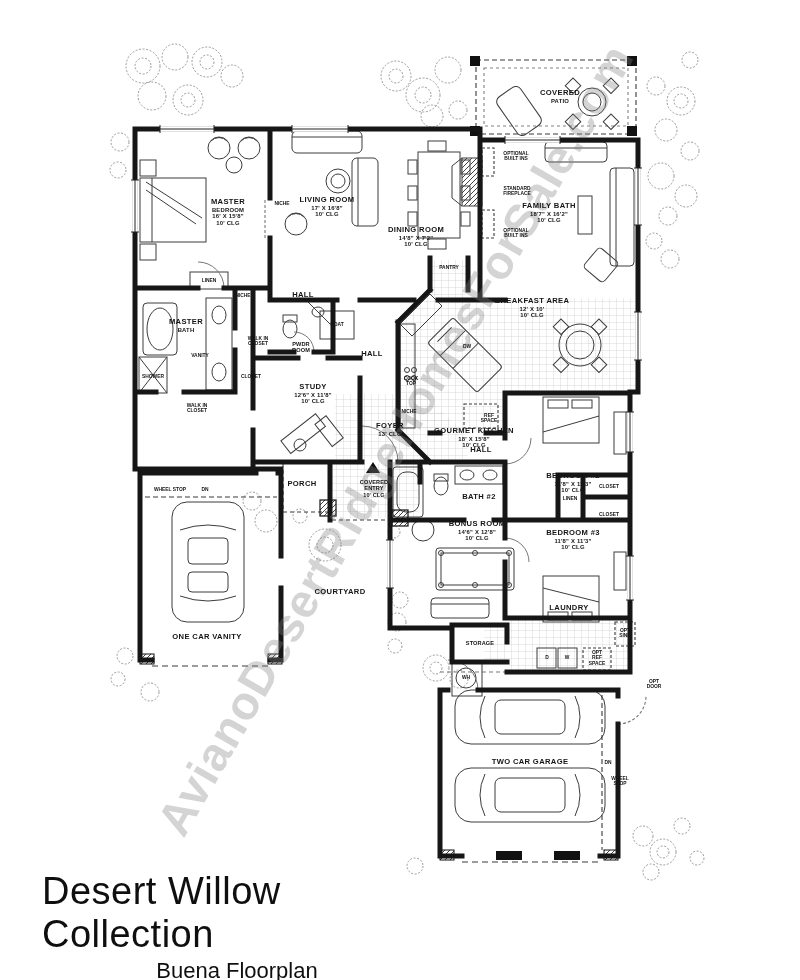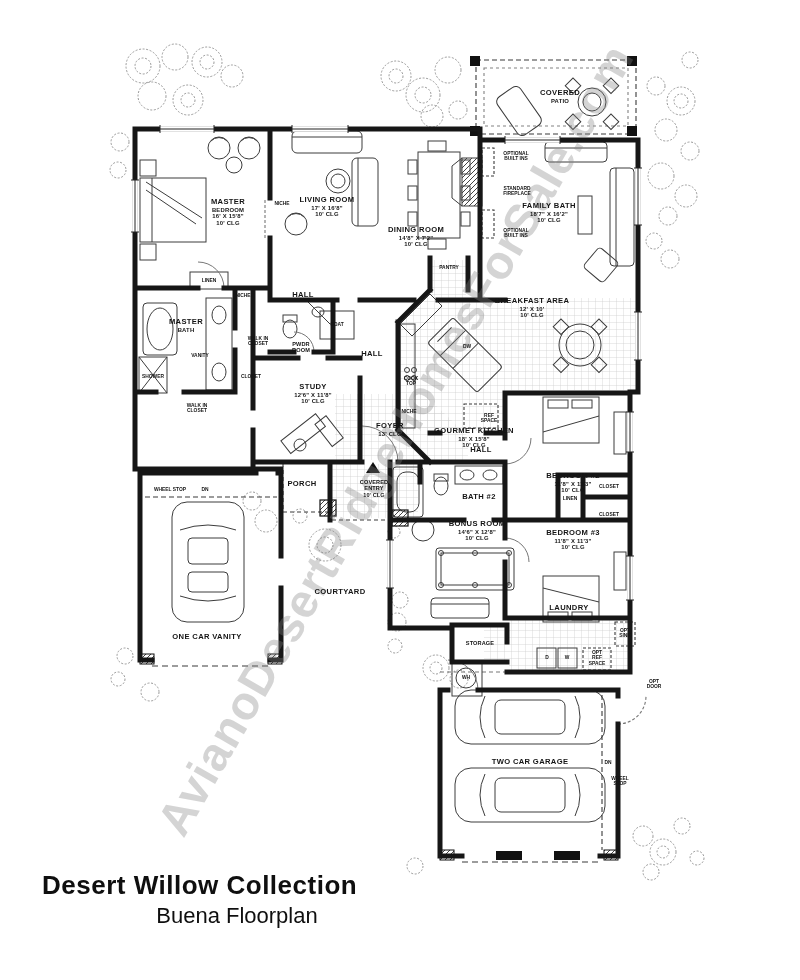--- a/index.html
+++ b/index.html
@@ -11,21 +11,21 @@
     color:rgba(130,130,130,0.34);transform:rotate(-60deg);white-space:nowrap;
     pointer-events:none;font-family:"Liberation Sans",sans-serif;}
   #labels{position:absolute;left:0;top:0;width:694px;height:980px;z-index:3;}
   .plan-label{position:absolute;transform:translate(-50%,-50%);text-align:center;
     color:#141414;line-height:1.12;white-space:nowrap;}
   .plan-label .l0{font-size:7.6px;font-weight:700;letter-spacing:.35px;}
   .plan-label .ll{font-size:5.9px;font-weight:700;letter-spacing:.2px;}
   .plan-label.sm .l0,.plan-label.sm .ll{font-size:5.6px;font-weight:700;letter-spacing:.1px;}
   .plan-label.xs .l0,.plan-label.xs .ll{font-size:4.9px;font-weight:700;letter-spacing:0;}
   #title-block{position:absolute;left:42px;top:870px;width:390px;z-index:4;color:#0f0f0f;}
-  #title-line1{font-size:26px;font-weight:700;letter-spacing:.5px;}
+  #title-line1{font-size:38px;font-weight:400;letter-spacing:.5px;}
   #title-line2{font-size:22px;font-weight:400;text-align:center;margin-top:2px;}
 </style>
 </head>
 <body>
 
 <div id="page">
 
   <svg id="plan-svg" width="800" height="980" viewBox="0 0 800 980">
     <defs>
       <pattern id="tile" width="7" height="7" patternUnits="userSpaceOnUse">

